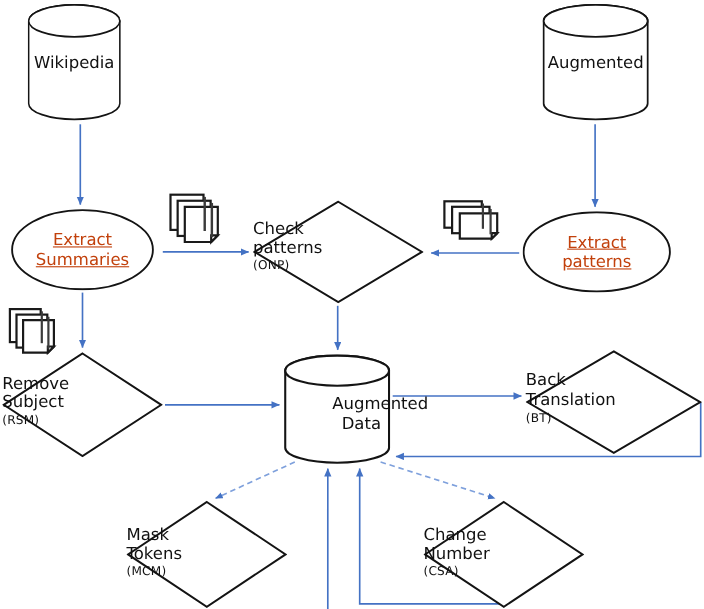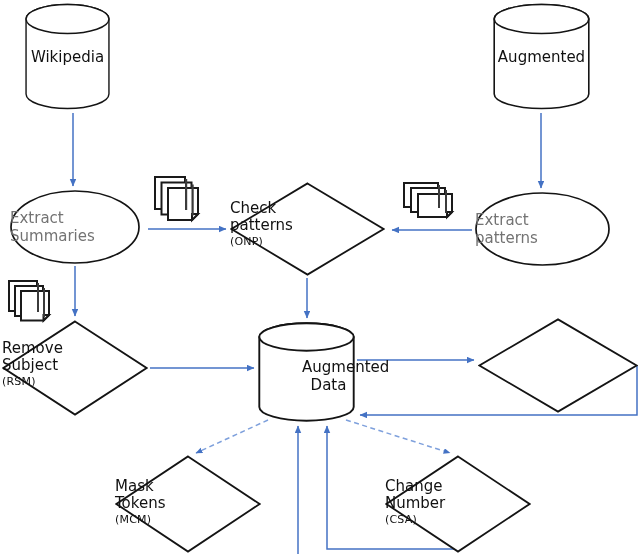--- a/index.html
+++ b/index.html
@@ -38,23 +38,25 @@
     color:#111111;
     white-space:pre-line;
   }
   
   .ell .ell-svg{position:absolute;left:0;top:0;width:100%;height:100%;}
   .ell .ell-label{
     position:absolute;
     left:0;right:0;
     top:50%;
     transform:translateY(-50%);
+    text-align:center;
     line-height:1.2;
-    color:#737373;
+    color:#c2410c;
     white-space:pre-line;
+    text-decoration:underline;
   }
   
   .dia .dia-svg{position:absolute;left:0;top:0;width:100%;height:100%;}
   .dia .dia-label{
     position:absolute;
     left:0;right:0;
     top:50%;
     transform:translateY(-50%);
     text-align:left;
     line-height:1.18;
@@ -184,20 +186,25 @@
       <ellipse cx="48.5" cy="15" rx="47.2" ry="13.7" fill="#ffffff" stroke="#141414" stroke-width="1.9"></ellipse>
     </svg>
     <div class="cyl-label t-aug" style="transform:translateY(-38%);margin-left:44px;">Augmented
 Data</div>
   </div>
 
   <div class="node dia" style="left:478px;top:318px;width:160px;height:95px;">
     <svg class="dia-svg" viewBox="0 0 160 95" preserveAspectRatio="none">
       <path d="M80,1.4 L158.6,47.5 L80,93.6 L1.4,47.5 z" fill="#ffffff" stroke="#141414" stroke-width="1.8"></path>
     </svg>
+    <div class="dia-label t-dia" style="transform:translateY(-54%);">
+      <span>Back
+Translation</span>
+      <span class="dia-sub">(BT)</span>
+    </div>
   </div>
 
   <div class="node dia" style="left:115px;top:455px;width:146px;height:98px;">
     <svg class="dia-svg" viewBox="0 0 146 98" preserveAspectRatio="none">
       <path d="M73,1.4 L144.6,49 L73,96.6 L1.4,49 z" fill="#ffffff" stroke="#141414" stroke-width="1.8"></path>
     </svg>
     <div class="dia-label t-dia" style="transform:translateY(-52%);">
       <span>Mask
 Tokens</span>
       <span class="dia-sub">(MCM)</span>

